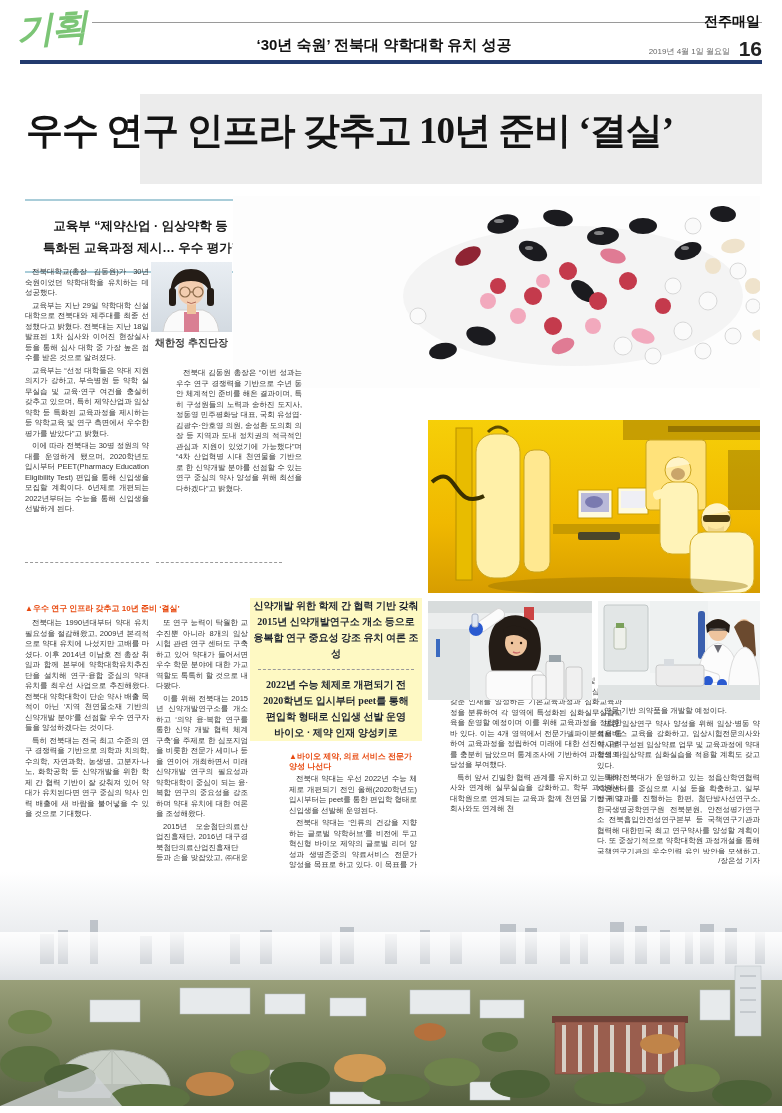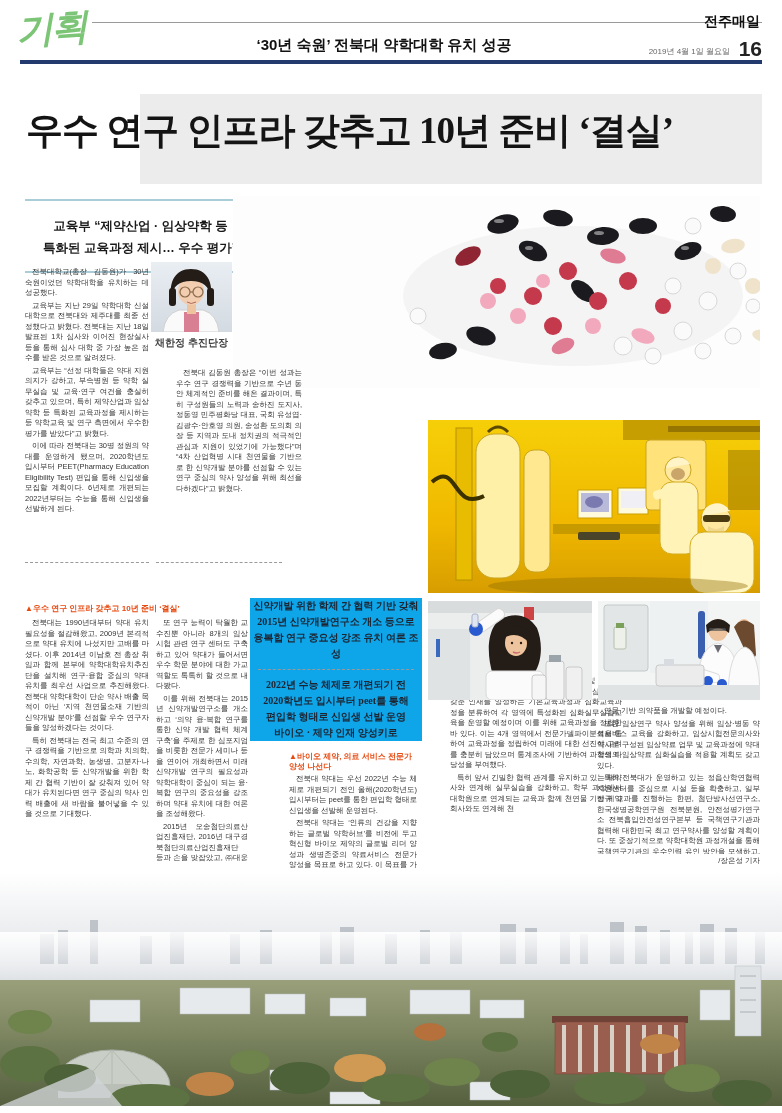--- a/index.html
+++ b/index.html
@@ -33,21 +33,21 @@
   .col { position:absolute; font-size:7.5px; line-height:1.4; text-align:justify;
     color:#333; overflow:hidden; }
   .col p { margin:0 0 2px; text-indent:7px; }
   .dash { position:absolute; border-top:1px dashed #9a9a9a; }
   .sechead { position:absolute; font-size:8px; font-weight:bold; color:#e8490f; line-height:1.25; }
   .caption { position:absolute; left:151px; top:336px; width:81px; text-align:center;
     font-size:10px; font-weight:bold; color:#444; }
   
   .pullquote { position:absolute; left:250px; top:598px; width:172px; text-align:center;
     font-family:"Liberation Serif","DejaVu Serif",serif; font-weight:bold;
-    font-size:10px; line-height:1.6; color:#1e2430; background:#0ea5e9; }
+    font-size:10px; line-height:1.6; color:#1e2430; background:#fef9c3; }
   .pullquote .qsep { border-top:1px dashed #999; margin:7px 8px; }
   .byline { position:absolute; left:597px; top:856px; width:163px; text-align:right;
     font-size:7.5px; font-weight:normal; color:#333; }
   
   .photo { position:absolute; overflow:hidden; }
   .photo svg { display:block; }
 </style>
 </head>
 <body>
 

